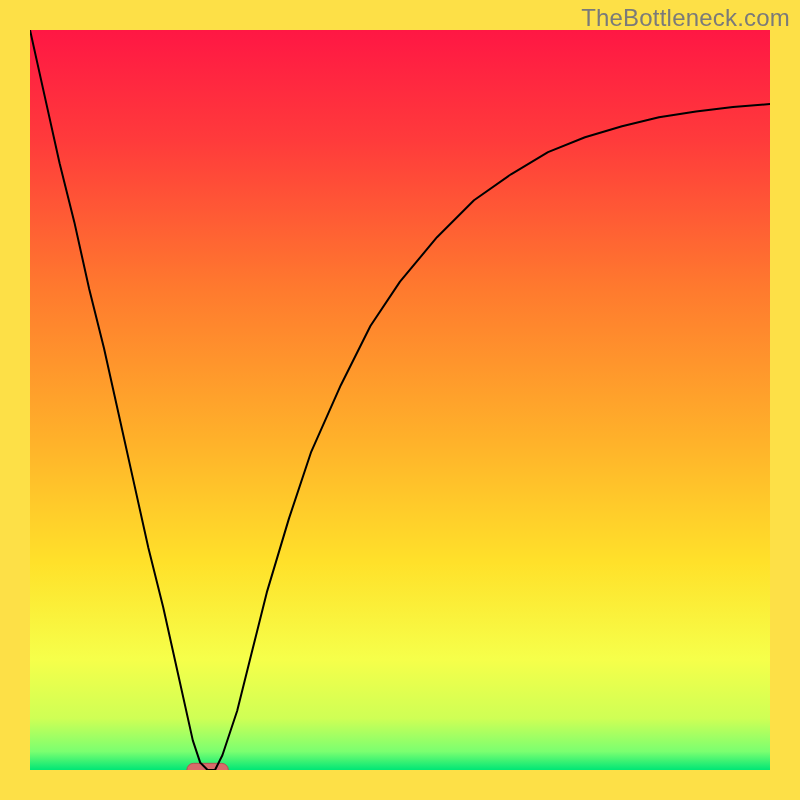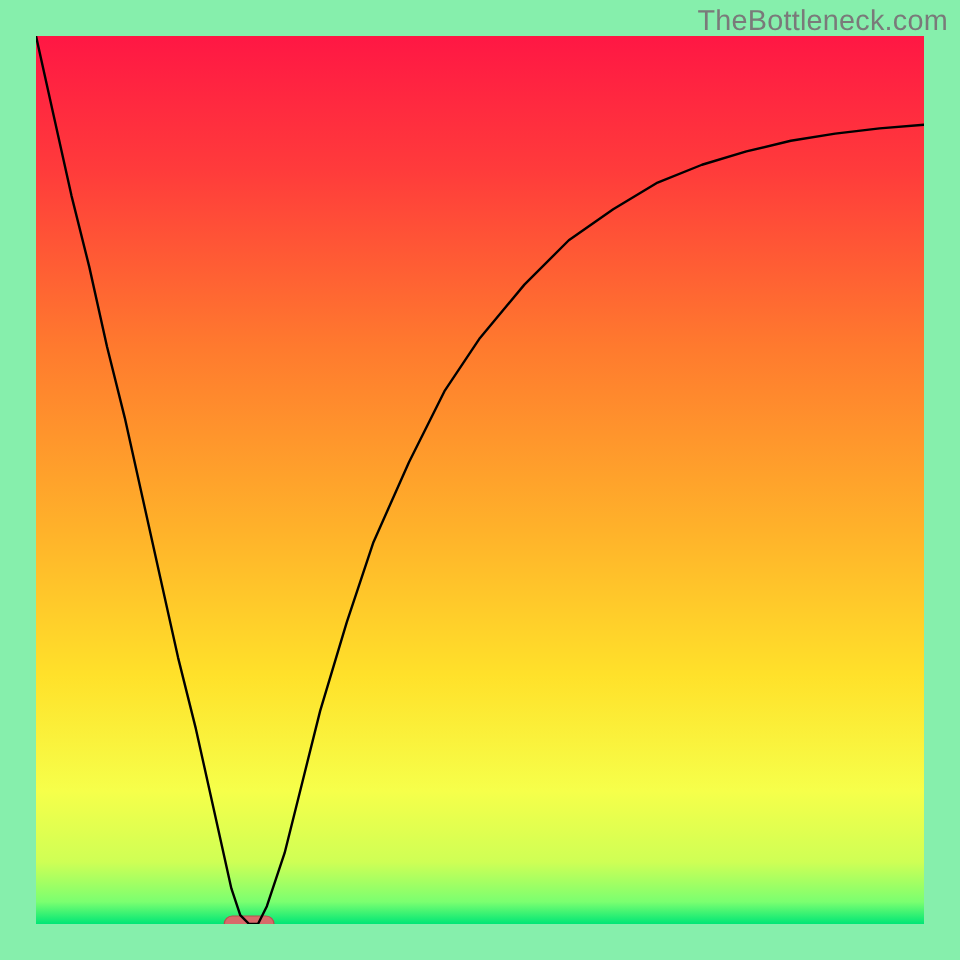--- a/index.html
+++ b/index.html
@@ -7,21 +7,21 @@
     padding: 0;
     width: 800px;
     height: 800px;
     background: #000;
     overflow: hidden;
   }
   .frame {
     position: relative;
     width: 800px;
     height: 800px;
-    background: #86efac;
+    background: #fde047;
   }
   .plot-area {
     position: absolute;
     left: 30px;
     top: 30px;
     width: 740px;
     height: 740px;
     overflow: hidden;
   }
   .watermark {

